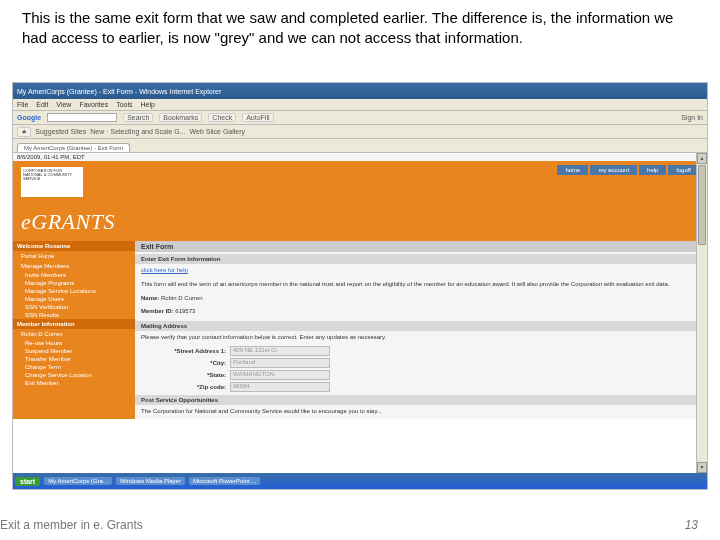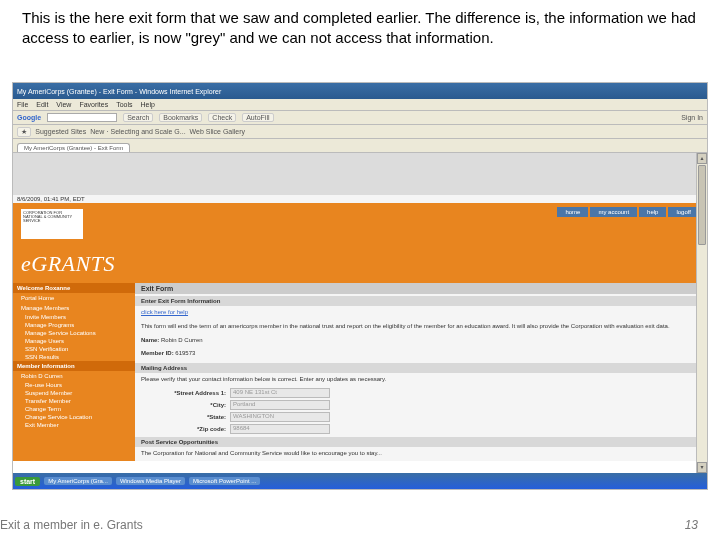--- a/index.html
+++ b/index.html
@@ -10,21 +10,21 @@
   .page-num { position: absolute; bottom: 8px; right: 22px; font-size: 12px; color: #777; font-style: italic; }
 
   .screenshot { position: absolute; top: 82px; left: 12px; width: 696px; height: 408px; background: #dcdcdc; font-size: 7px; color: #555; border: 1px solid #bbb; }
   .titlebar { height: 16px; background: linear-gradient(#3a6ea5,#2a5a8f); color: #fff; font-size: 7px; padding: 2px 4px; display: flex; align-items: center; }
   .menubar { height: 12px; background: #ece9d8; display: flex; gap: 8px; padding: 0 4px; align-items: center; font-size: 7px; color: #333; border-bottom: 1px solid #bbb; }
   .toolbar { height: 14px; background: #ece9d8; display: flex; gap: 6px; padding: 0 4px; align-items: center; font-size: 7px; border-bottom: 1px solid #bbb; }
   .btn { background: #f4f2e8; border: 1px solid #ccc; padding: 0 3px; border-radius: 2px; }
   .addressbar { height: 14px; background: #ece9d8; display: flex; align-items: center; padding: 0 4px; gap: 4px; border-bottom: 1px solid #bbb; }
   .tabbar { height: 14px; background: #ece9d8; display: flex; align-items: flex-end; padding: 0 4px; border-bottom: 1px solid #bbb; }
   .tab { background: #fff; border: 1px solid #aaa; border-bottom: none; padding: 1px 6px; font-size: 6px; border-radius: 3px 3px 0 0; }
-  .content { position: absolute; top: 70px; left: 0; right: 0; bottom: 16px; background: #fff; overflow: hidden; margin-top: 42px; }
+  .content { position: absolute; top: 70px; left: 0; right: 0; bottom: 16px; background: #fff; overflow: hidden; }
   .taskbar { position: absolute; bottom: 0; left: 0; right: 0; height: 16px; background: linear-gradient(#3a6ea5,#245edb); display: flex; align-items: center; padding: 0 2px; gap: 4px; }
   .startbtn { background: #3a9a3a; color: #fff; padding: 1px 5px; border-radius: 2px; font-size: 7px; font-weight: bold; }
   .taskbtn { background: #5a8ed0; color: #fff; padding: 1px 4px; border-radius: 2px; font-size: 6px; }
 
   .timestamp { font-size: 6px; padding: 1px 4px; color: #333; background: #f5f5f5; }
   .orange-header { background: #e8851f; height: 80px; position: relative; }
   .logo-box { position: absolute; top: 6px; left: 8px; width: 62px; height: 30px; background: #fff; font-size: 4px; color: #333; padding: 2px; line-height: 1; }
   .brand { position: absolute; bottom: 6px; left: 8px; color: #fff; font-size: 22px; font-family: Georgia, serif; font-style: italic; letter-spacing: 0.5px; }
   .topnav { position: absolute; top: 4px; right: 8px; display: flex; gap: 2px; }
   .topnav-btn { background: #4a76a8; color: #fff; font-size: 6px; padding: 2px 8px; }
@@ -43,21 +43,21 @@
   .form-label { width: 85px; text-align: right; font-size: 6px; color: #333; font-weight: bold; }
   .form-input { background: #e8e8e8; border: 1px solid #bbb; width: 100px; height: 10px; font-size: 6px; padding: 0 2px; color: #999; }
   .scrollbar { position: absolute; right: 0; top: 70px; bottom: 16px; width: 11px; background: #ece9d8; border-left: 1px solid #bbb; }
   .sb-thumb { position: absolute; top: 12px; left: 1px; right: 1px; height: 80px; background: #c8c4b4; border: 1px solid #999; border-radius: 1px; }
   .sb-arrow { position: absolute; left: 0; right: 0; height: 11px; background: #d4d0c0; border: 1px solid #999; font-size: 6px; text-align: center; line-height: 9px; }
 </style>
 </head>
 <body>
 
 <div class="slide">
-  <div class="caption">This is the here exit form that we saw and completed earlier. The difference is, the information we had access to earlier, is now "grey" and we can not access that information.</div>
+  <div class="caption">This is the same exit form that we saw and completed earlier. The difference is, the information we had access to earlier, is now "grey" and we can not access that information.</div>
 
   <div class="screenshot">
     <div class="titlebar">
         <span>My AmeriCorps (Grantee) - Exit Form - Windows Internet Explorer</span>
       </div>
     <div class="menubar">
       <span>File</span>
       <span>Edit</span>
       <span>View</span>
       <span>Favorites</span>

